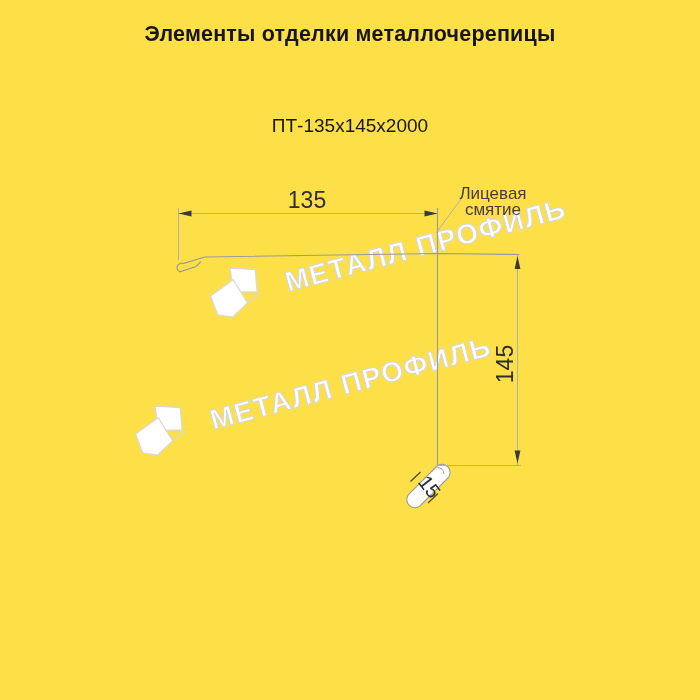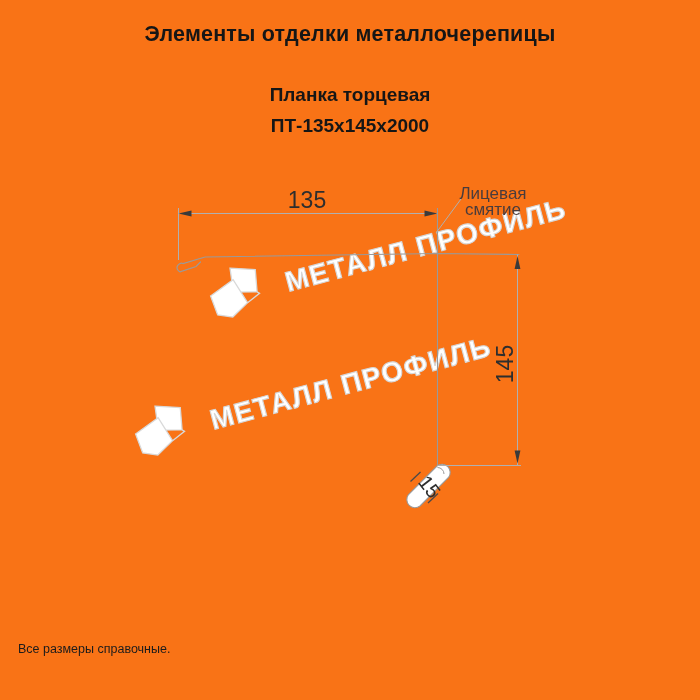--- a/index.html
+++ b/index.html
@@ -1,30 +1,30 @@
 <!DOCTYPE html>
 <html><head>
 <meta charset="utf-8">
 <style>
   html,body{margin:0;padding:0;background:#ffffff;}
   .page{
-    position:relative;width:700px;height:700px;background:#f97316;
+    position:relative;width:700px;height:700px;background:#fde047;
     font-family:"Liberation Sans",sans-serif;overflow:hidden;color:#161616;
   }
   .page-title{
     position:absolute;top:22px;left:0;width:700px;text-align:center;
     font-size:21.5px;font-weight:bold;letter-spacing:.2px;color:#161616;margin:0;
   }
   .product-name{
     position:absolute;top:84px;left:0;width:700px;text-align:center;
     font-size:19px;font-weight:bold;color:#161616;
   }
   .product-sku{
     position:absolute;top:115px;left:0;width:700px;text-align:center;
-    font-size:19px;font-weight:bold;color:#161616;
+    font-size:19px;font-weight:normal;color:#161616;
   }
   .drawing{position:absolute;left:0;top:0;width:700px;height:700px;}
   .face-label{
     position:absolute;left:452px;top:186px;width:82px;text-align:center;
     font-size:17px;line-height:15.5px;color:#4a3c3c;
   }
   .footnotes{
     position:absolute;left:18px;top:640px;width:620px;
     font-size:12.5px;line-height:18.5px;color:#1c1c1c;
   }
@@ -38,21 +38,20 @@
   .fold-text{
     font-family:"Liberation Sans",sans-serif;font-size:20px;fill:#2e2e2e;
   }
 </style>
 </head>
 <body>
 
 <div class="page">
 
   <h1 class="page-title">Элементы отделки металлочерепицы</h1>
-  <div class="product-name">Планка торцевая</div>
   <div class="product-sku">ПТ-135х145х2000</div>
 
   <svg class="drawing" viewBox="0 0 700 700" xmlns="http://www.w3.org/2000/svg">
 
     <g transform="translate(200,272) rotate(-15)">
       <g fill="#ffffff" stroke="#d9d9d9" stroke-width="1.3">
         <path d="M 30,4 L 54,12 L 50,34 L 27,28 Z"></path>
         <path d="M 4,26 L 30,16 L 38,42 L 20,52 L 6,46 Z"></path>
         <path d="M 38,42 L 52,36 L 50,34" fill="none"></path>
       </g>
@@ -94,16 +93,15 @@
 
     <line x1="461" y1="199" x2="436" y2="233" stroke="#b0b0b0" stroke-width="1"></line>
   </svg>
 
   <div class="face-label">
     <div>Лицевая</div>
     <div>смятие</div>
   </div>
 
   <div class="footnotes">
-    <div>Все размеры справочные.</div>
   </div>
 
 </div>
 
 </body></html>

